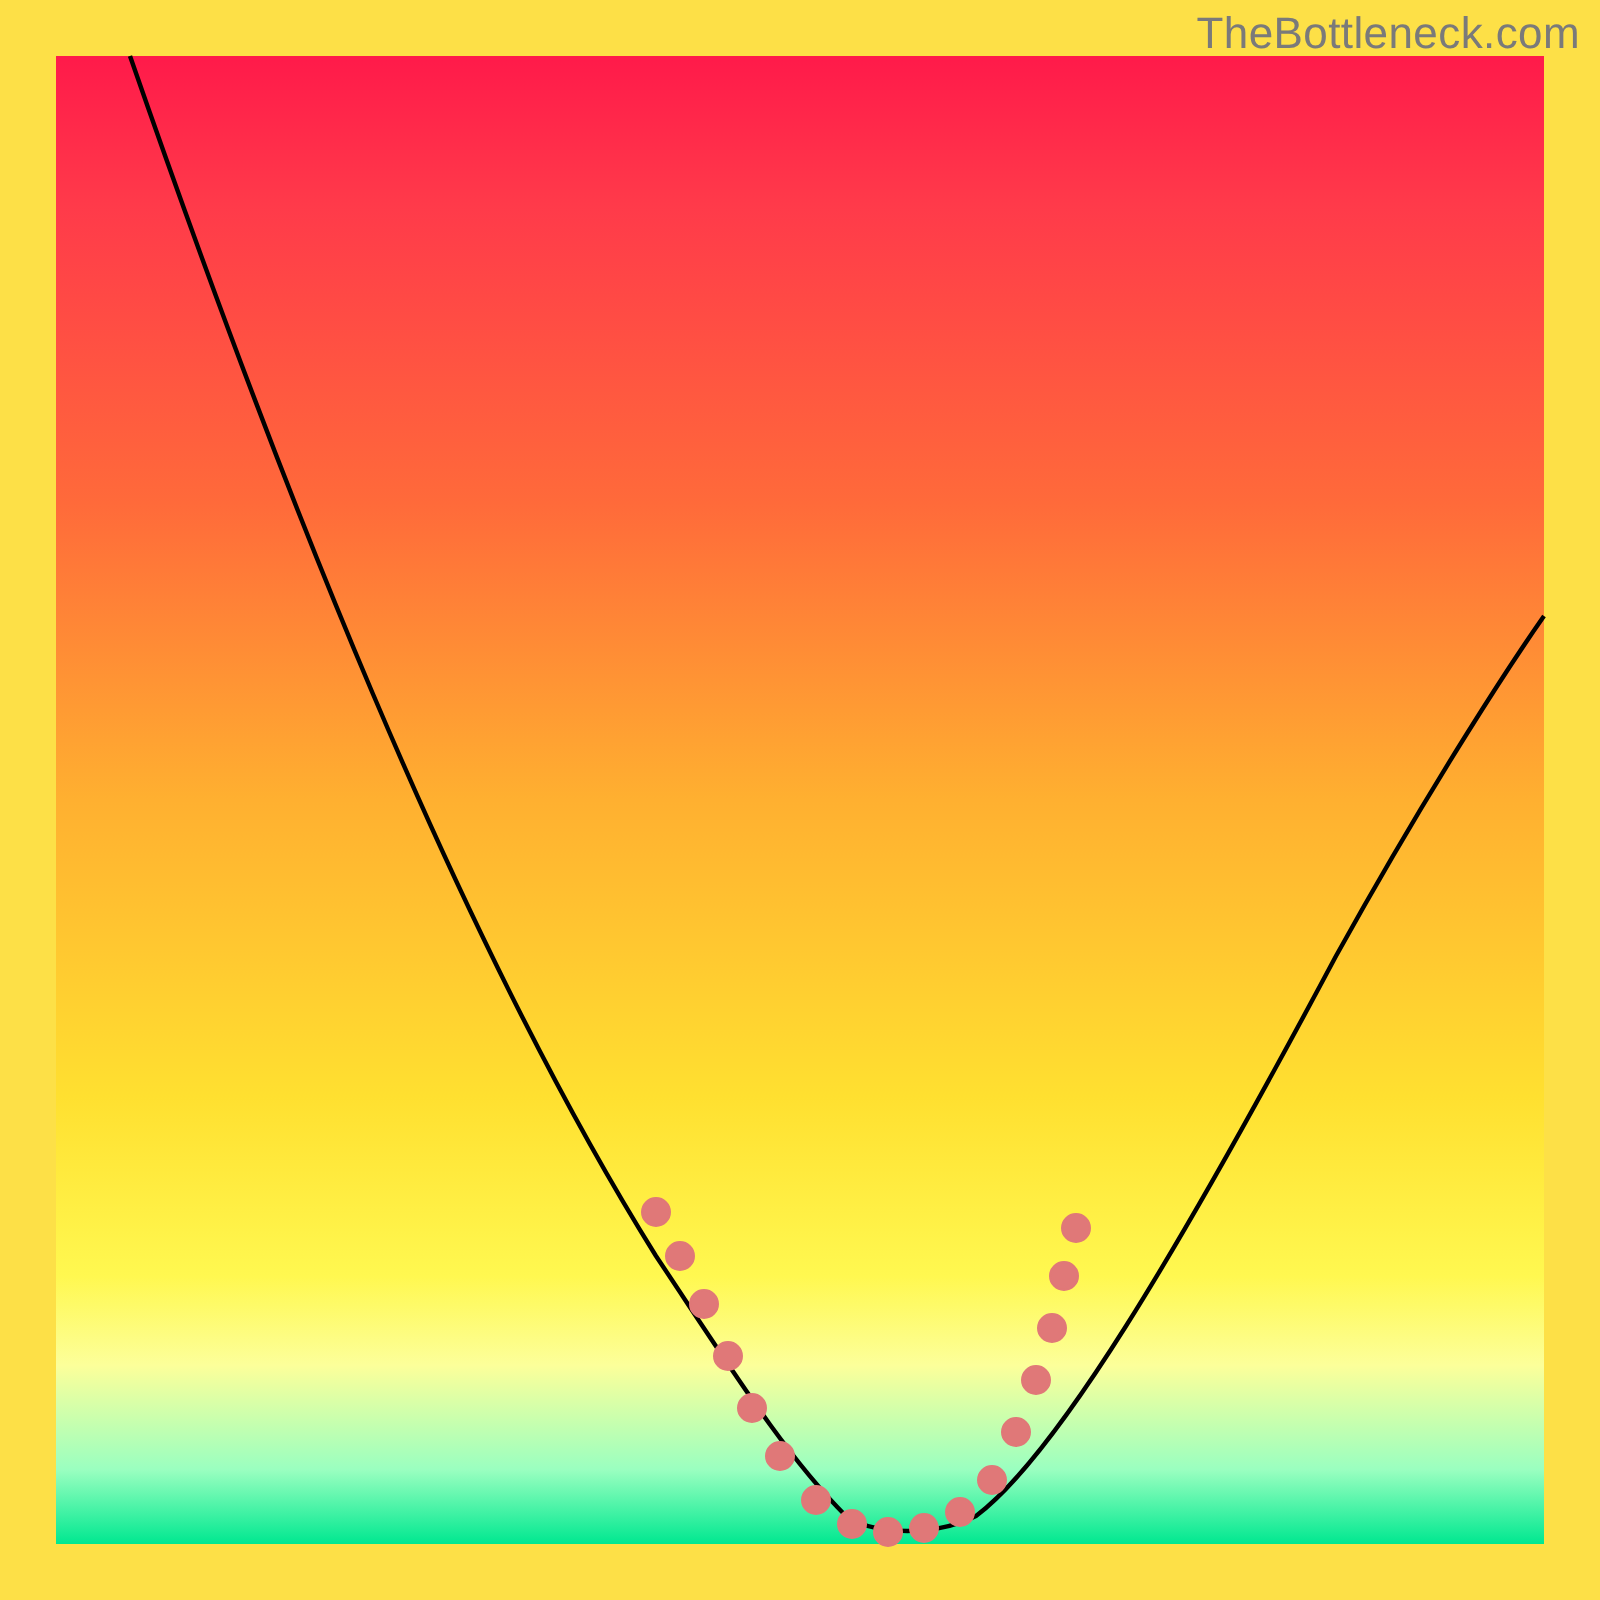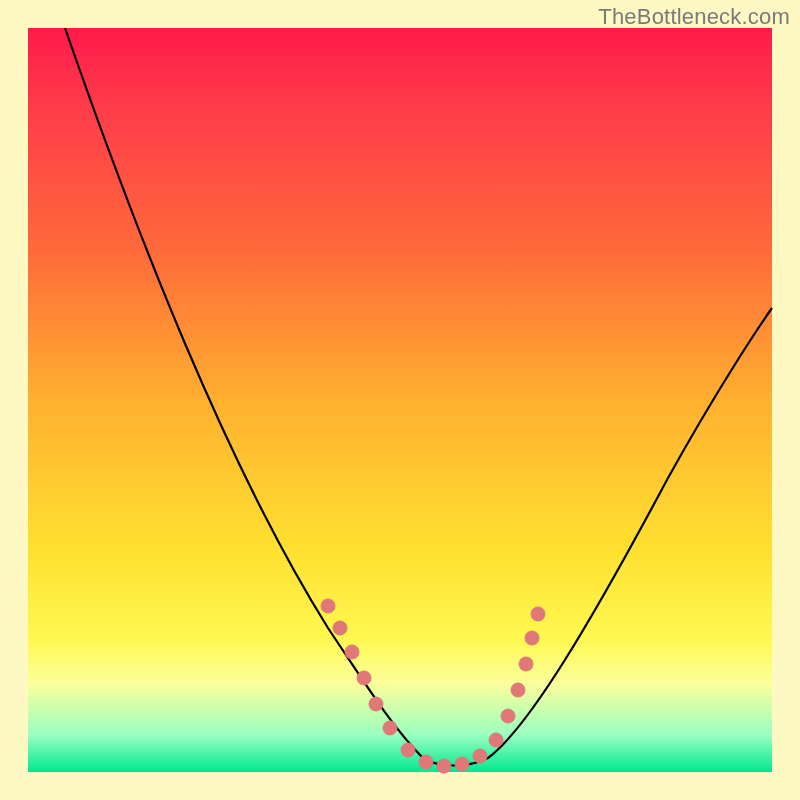--- a/index.html
+++ b/index.html
@@ -9,21 +9,21 @@
     height: 800px;
     background: #000;
     overflow: hidden;
     font-family: Arial, Helvetica, sans-serif;
   }
   .frame {
     position: absolute;
     top: 0; left: 0;
     width: 800px;
     height: 800px;
-    background: #fef9c3;
+    background: #fde047;
   }
   .plot-area {
     position: absolute;
     top: 28px;
     left: 28px;
     width: 744px;
     height: 744px;
     background: linear-gradient(
       to bottom,
       #ff1a4a 0%,

